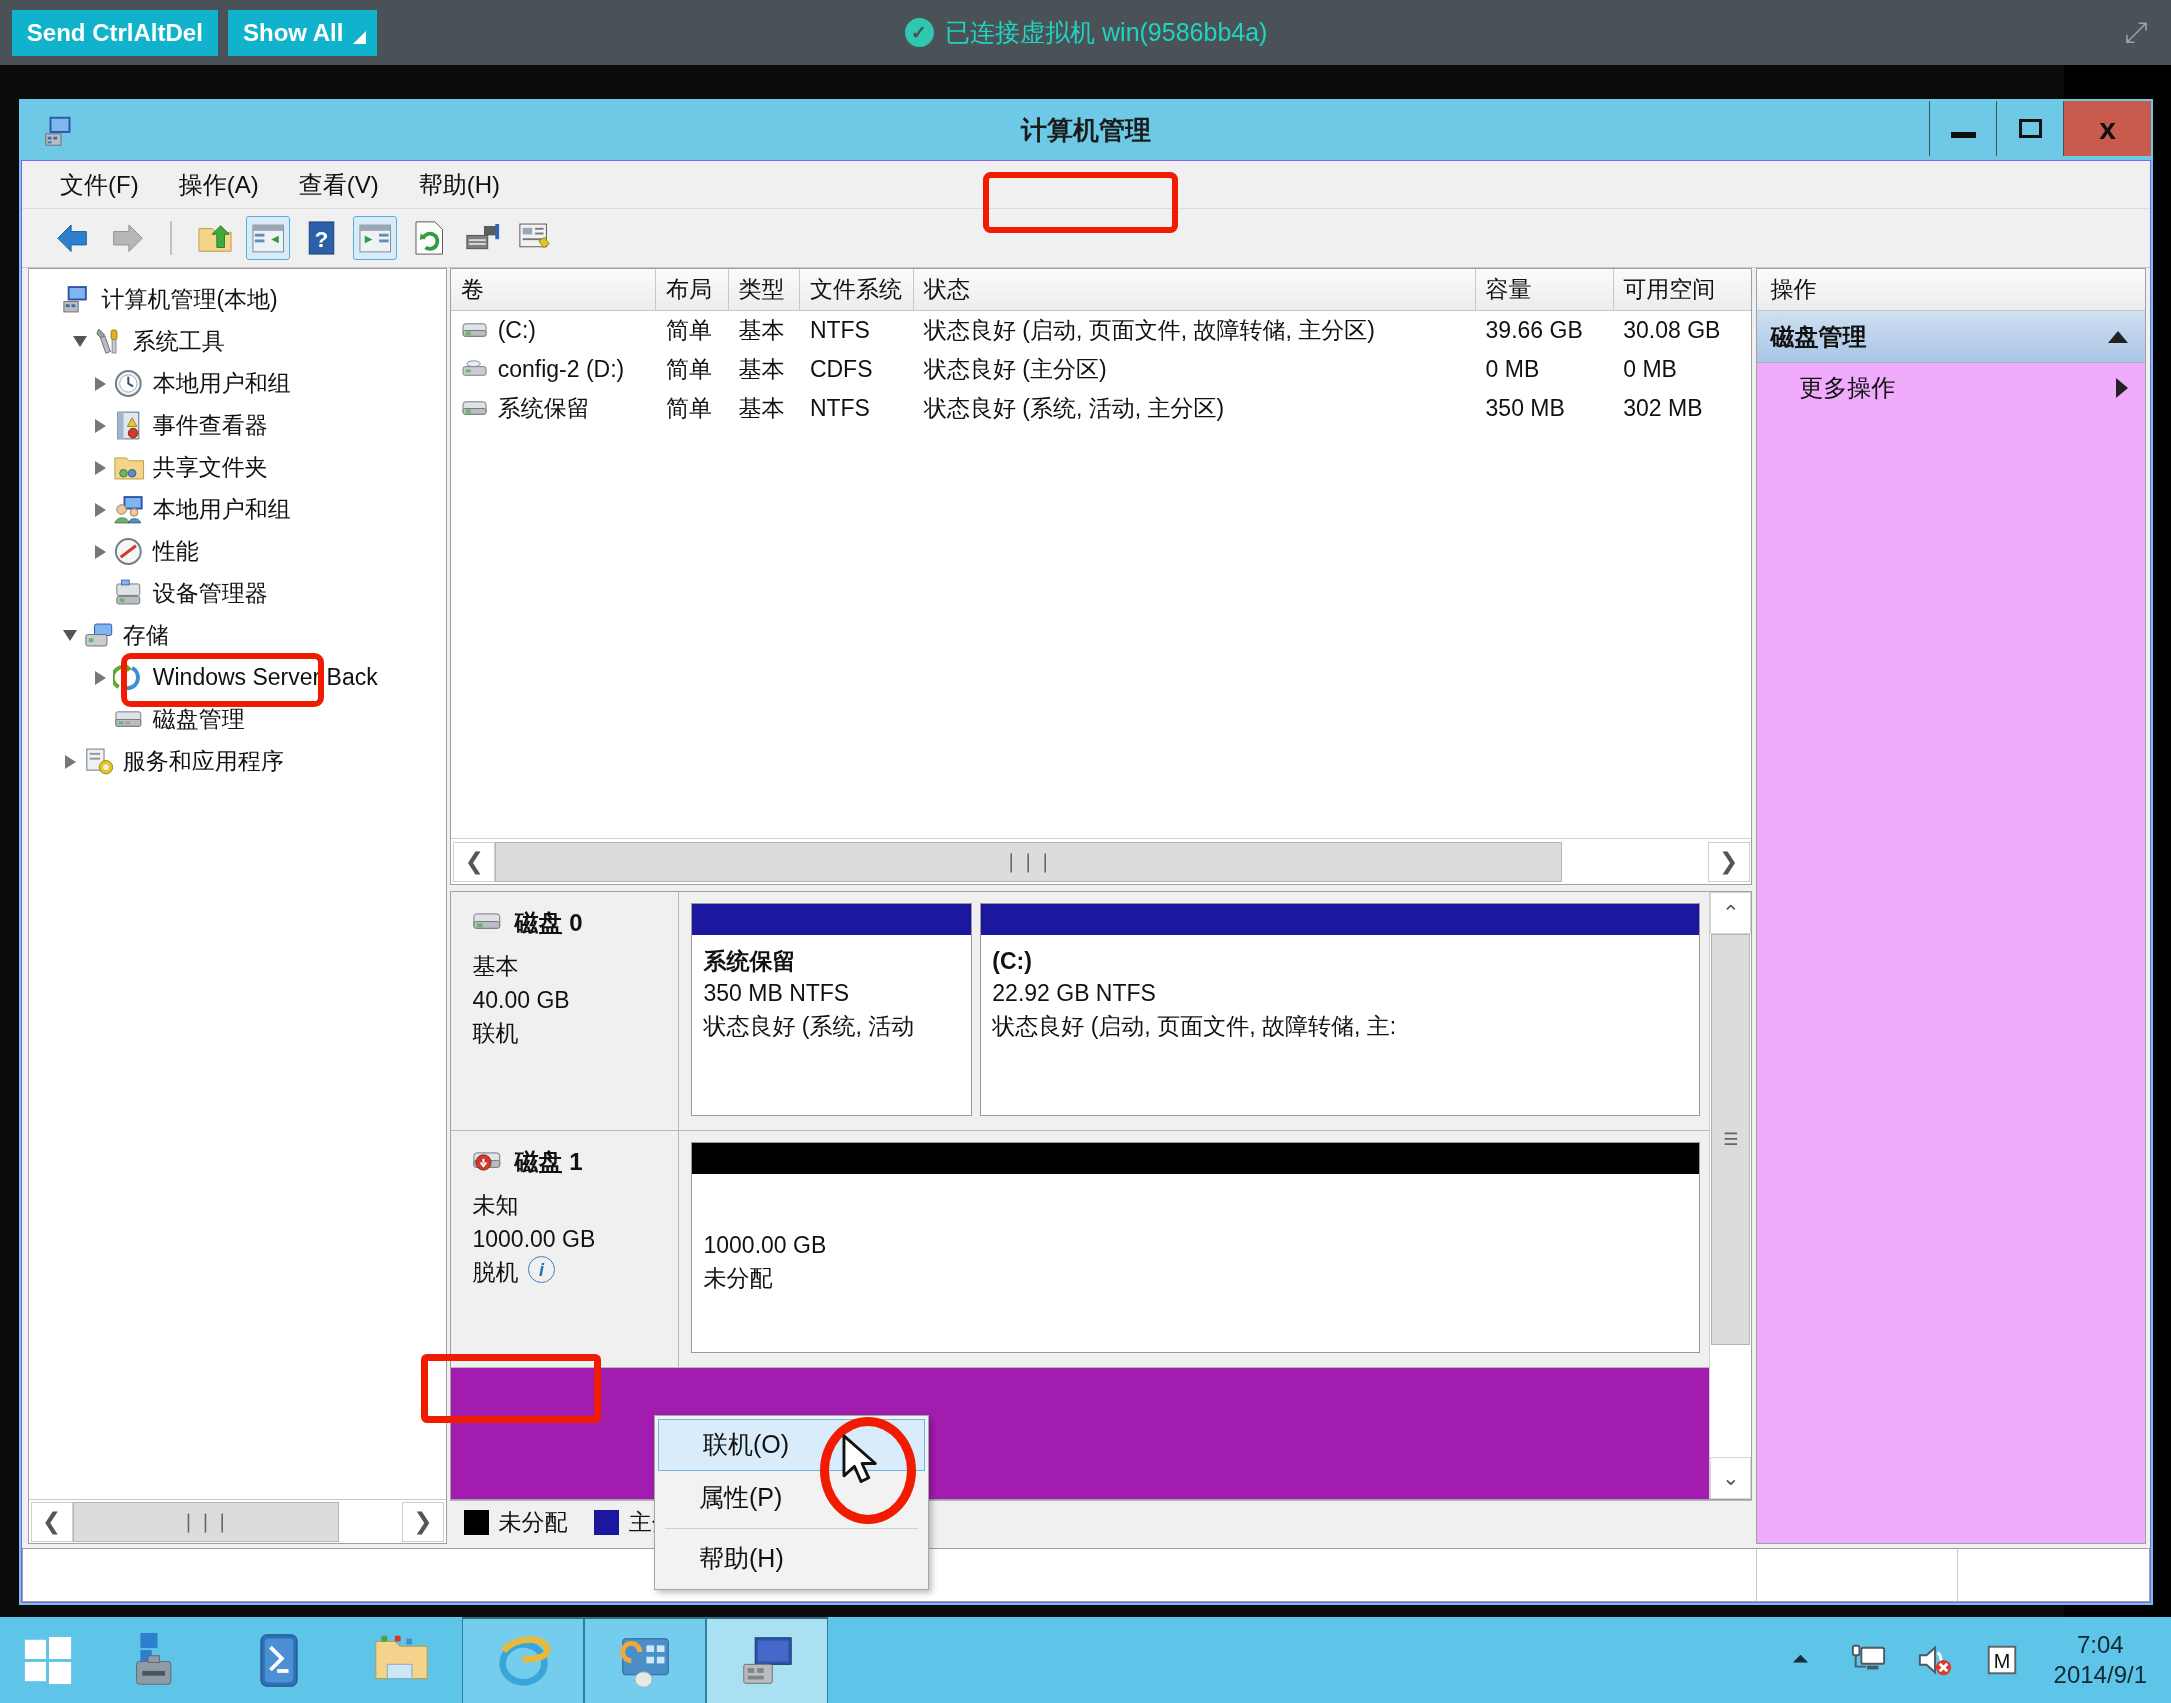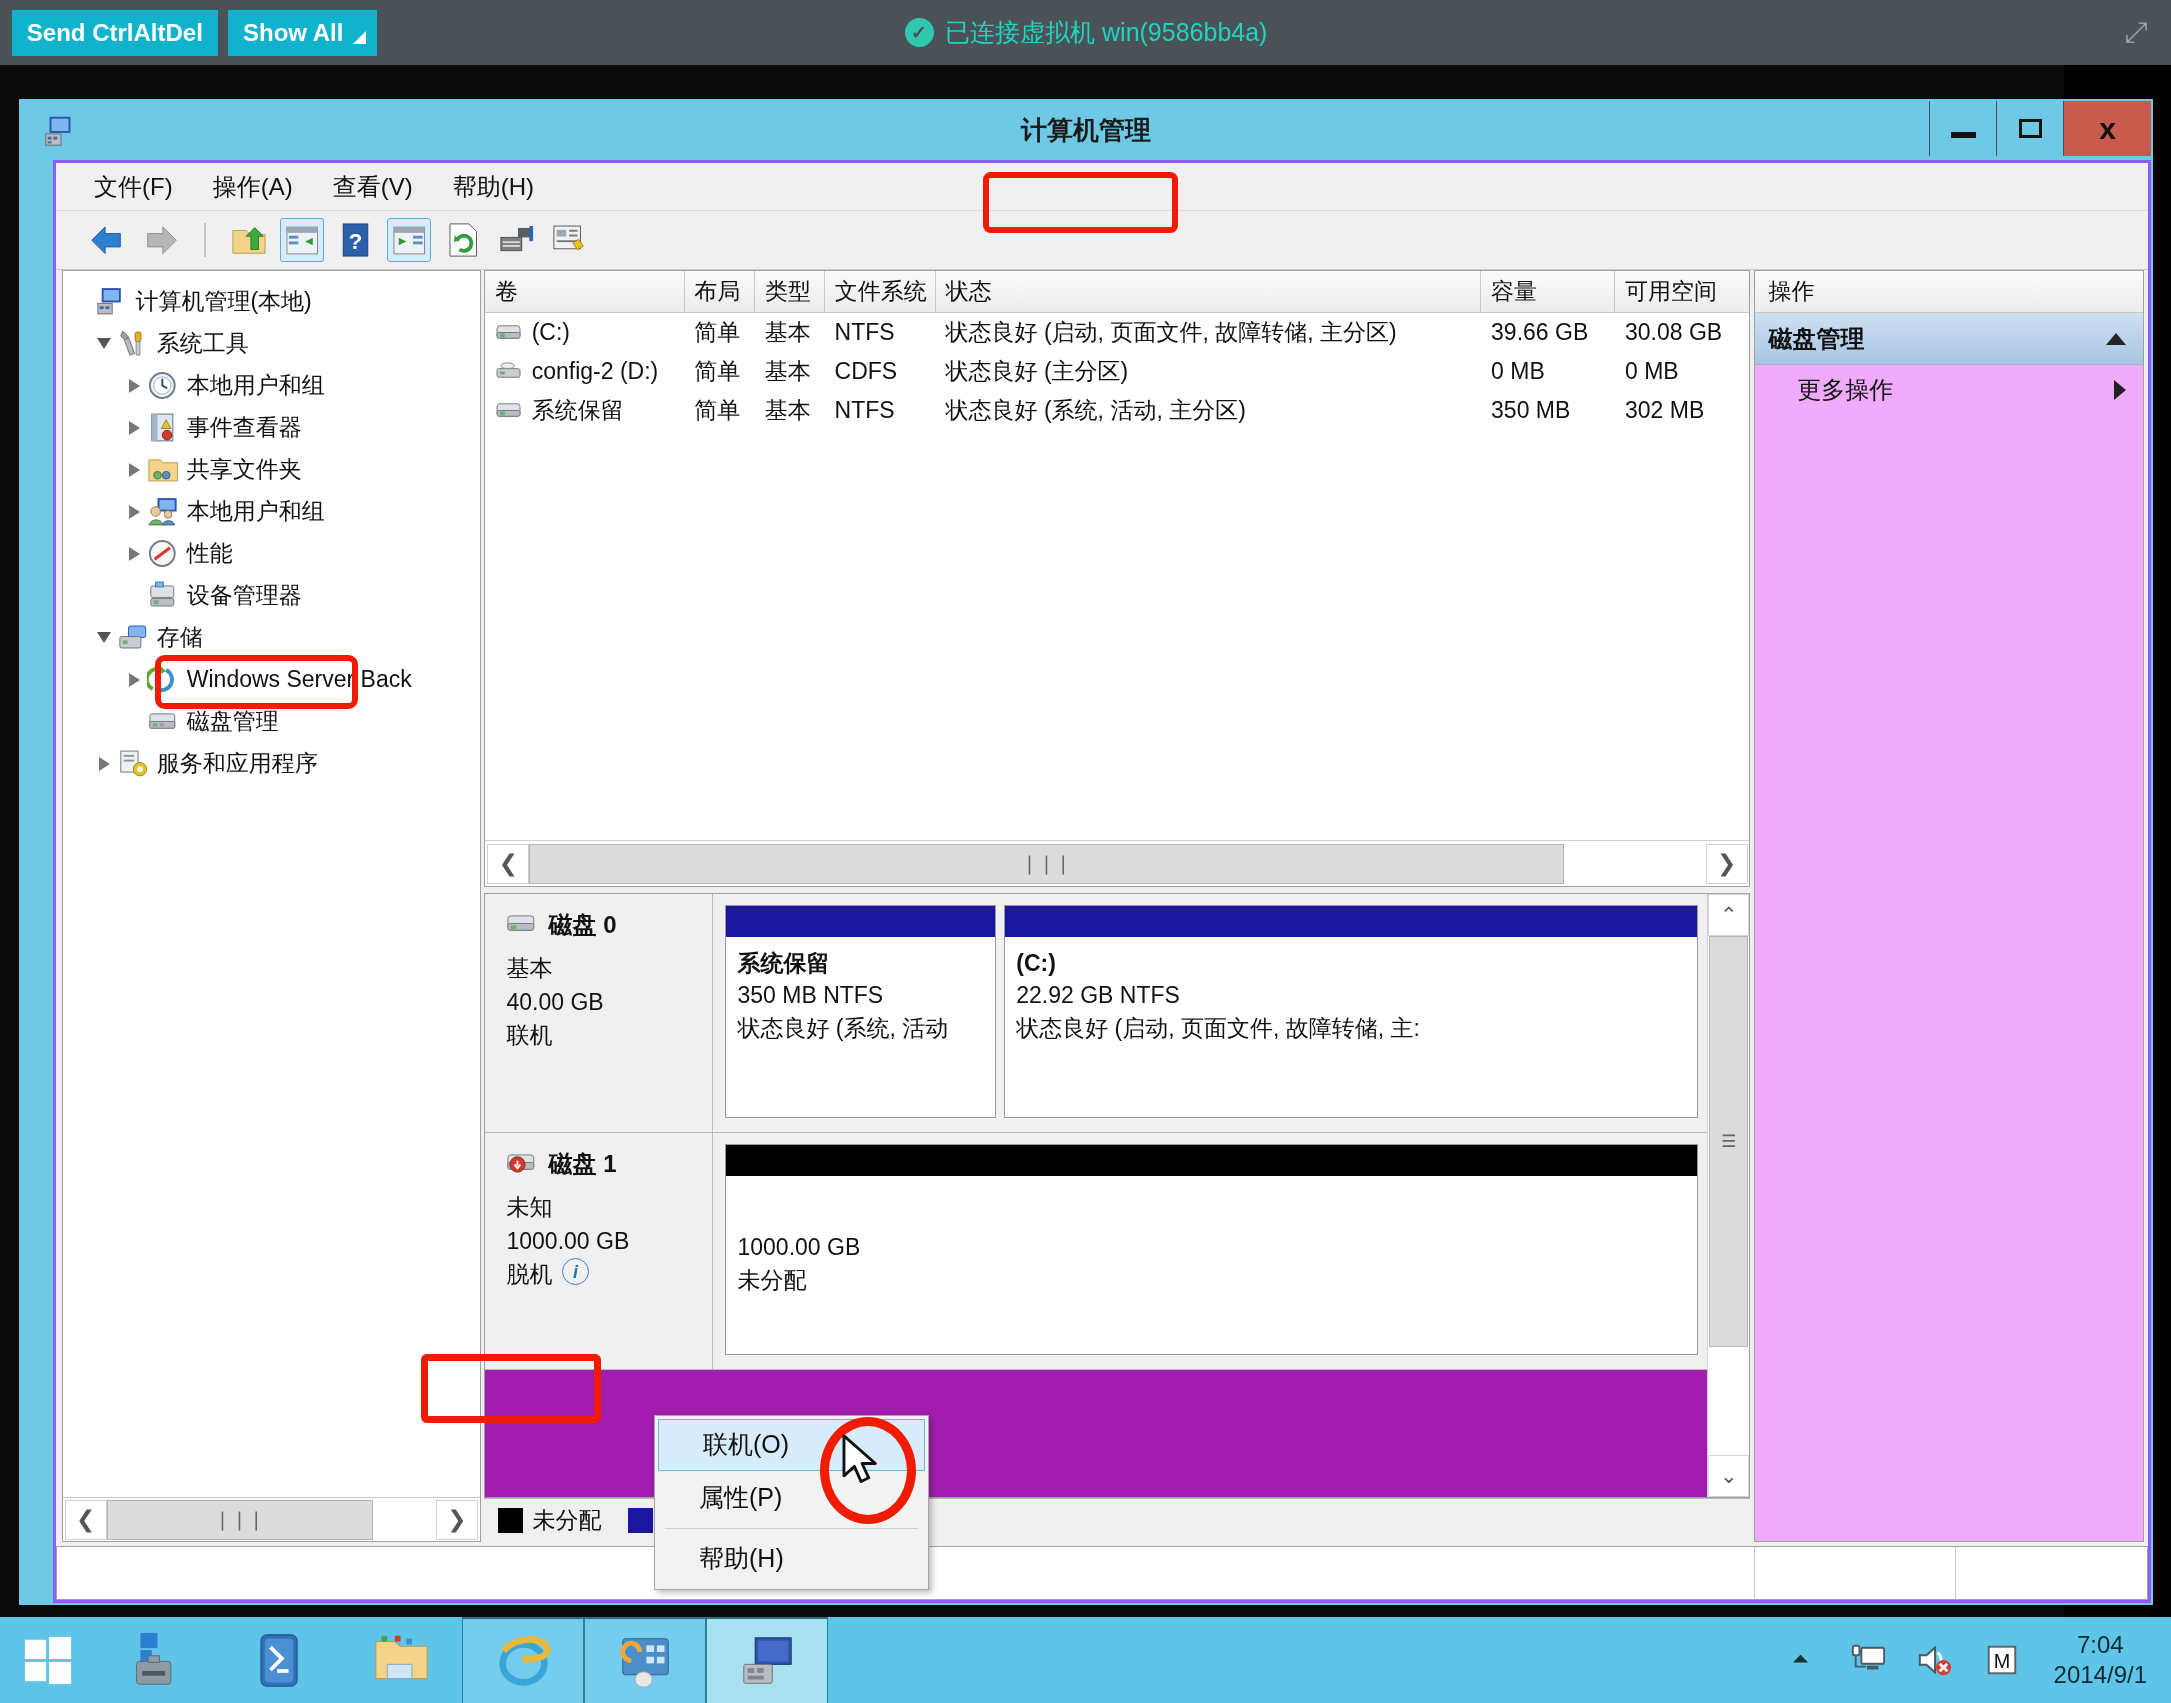--- a/index.html
+++ b/index.html
@@ -78,22 +78,22 @@
     width:67px; height:55px; display:flex; align-items:center; justify-content:center;
     background:#6ec9e6; border-left:1.9px solid #4b5257; color:#111; cursor:pointer;
   }
   .win-ctrl.close { background:#c85a4e; width:88px; border-left:1.9px solid #4b5257; }
   .min-glyph { width:25px; height:5.7px; background:#111; margin-top:13.4px; }
   .max-glyph { width:23px; height:19px; border:3.8px solid #111; }
   .close-glyph { font-size:30px; font-weight:bold; color:#111; font-family:"Liberation Sans",sans-serif; }
 
   
   #cm-client {
-    flex:1; background:#f0f0f0; border:3px solid #8b5cf6;
-    display:flex; flex-direction:column; overflow:hidden;margin-left:32px;
+    flex:1; background:#f0f0f0; border:1px solid #8b5cf6;
+    display:flex; flex-direction:column; overflow:hidden;
   }
   #menubar {
     height:48px; background:#f0f0f0; display:flex; align-items:center;
     padding-left:38px; gap:40px; border-bottom:1px solid #dcdcdc; flex:none;
   }
   .menu-item { font-size:24px; color:#111; cursor:pointer; }
 
   #toolbar {
     height:59px; background:#f0f0f0; display:flex; align-items:center;
     padding-left:29px; gap:9.6px; flex:none; border-bottom:1px solid #c9c9c9;
@@ -368,21 +368,21 @@
               <svg class="ticon" viewBox="0 0 34 32">
                 <rect x="7" y="2" width="20" height="15" fill="#2a55a8"></rect>
                   <rect x="9" y="4" width="16" height="11" fill="#7fb6ef"></rect>
                 <rect x="3" y="18" width="15" height="11" fill="#b9bcc0" stroke="#6b6e72"></rect>
                 <rect x="5" y="21" width="4" height="3" fill="#3a6ea5"></rect>
                   <rect x="11" y="21" width="4" height="3" fill="#3a6ea5"></rect>
               </svg>
               <span>计算机管理(本地)</span>
             </div>
 
-            <div class="tnode" style="padding-left:29px">
+            <div class="tnode" style="padding-left:39px">
               <span class="tw">
                   <span class="tri-down"></span>
                 </span>
               <svg class="ticon" viewBox="0 0 34 32">
                 <path d="M6 3 l6 6 l-3 4 l-5 -5 Z" fill="#9aa0a6" stroke="#676c70"></path>
                 <rect x="10" y="11" width="5" height="17" transform="rotate(-20 12 18)" fill="#b9bec3" stroke="#6f7478"></rect>
                 <rect x="19" y="4" width="6" height="10" rx="2" fill="#e0b11e" stroke="#9c7a10"></rect>
                 <rect x="20" y="14" width="4" height="14" fill="#c9ccd0" stroke="#85888c"></rect>
               </svg>
               <span>系统工具</span>

